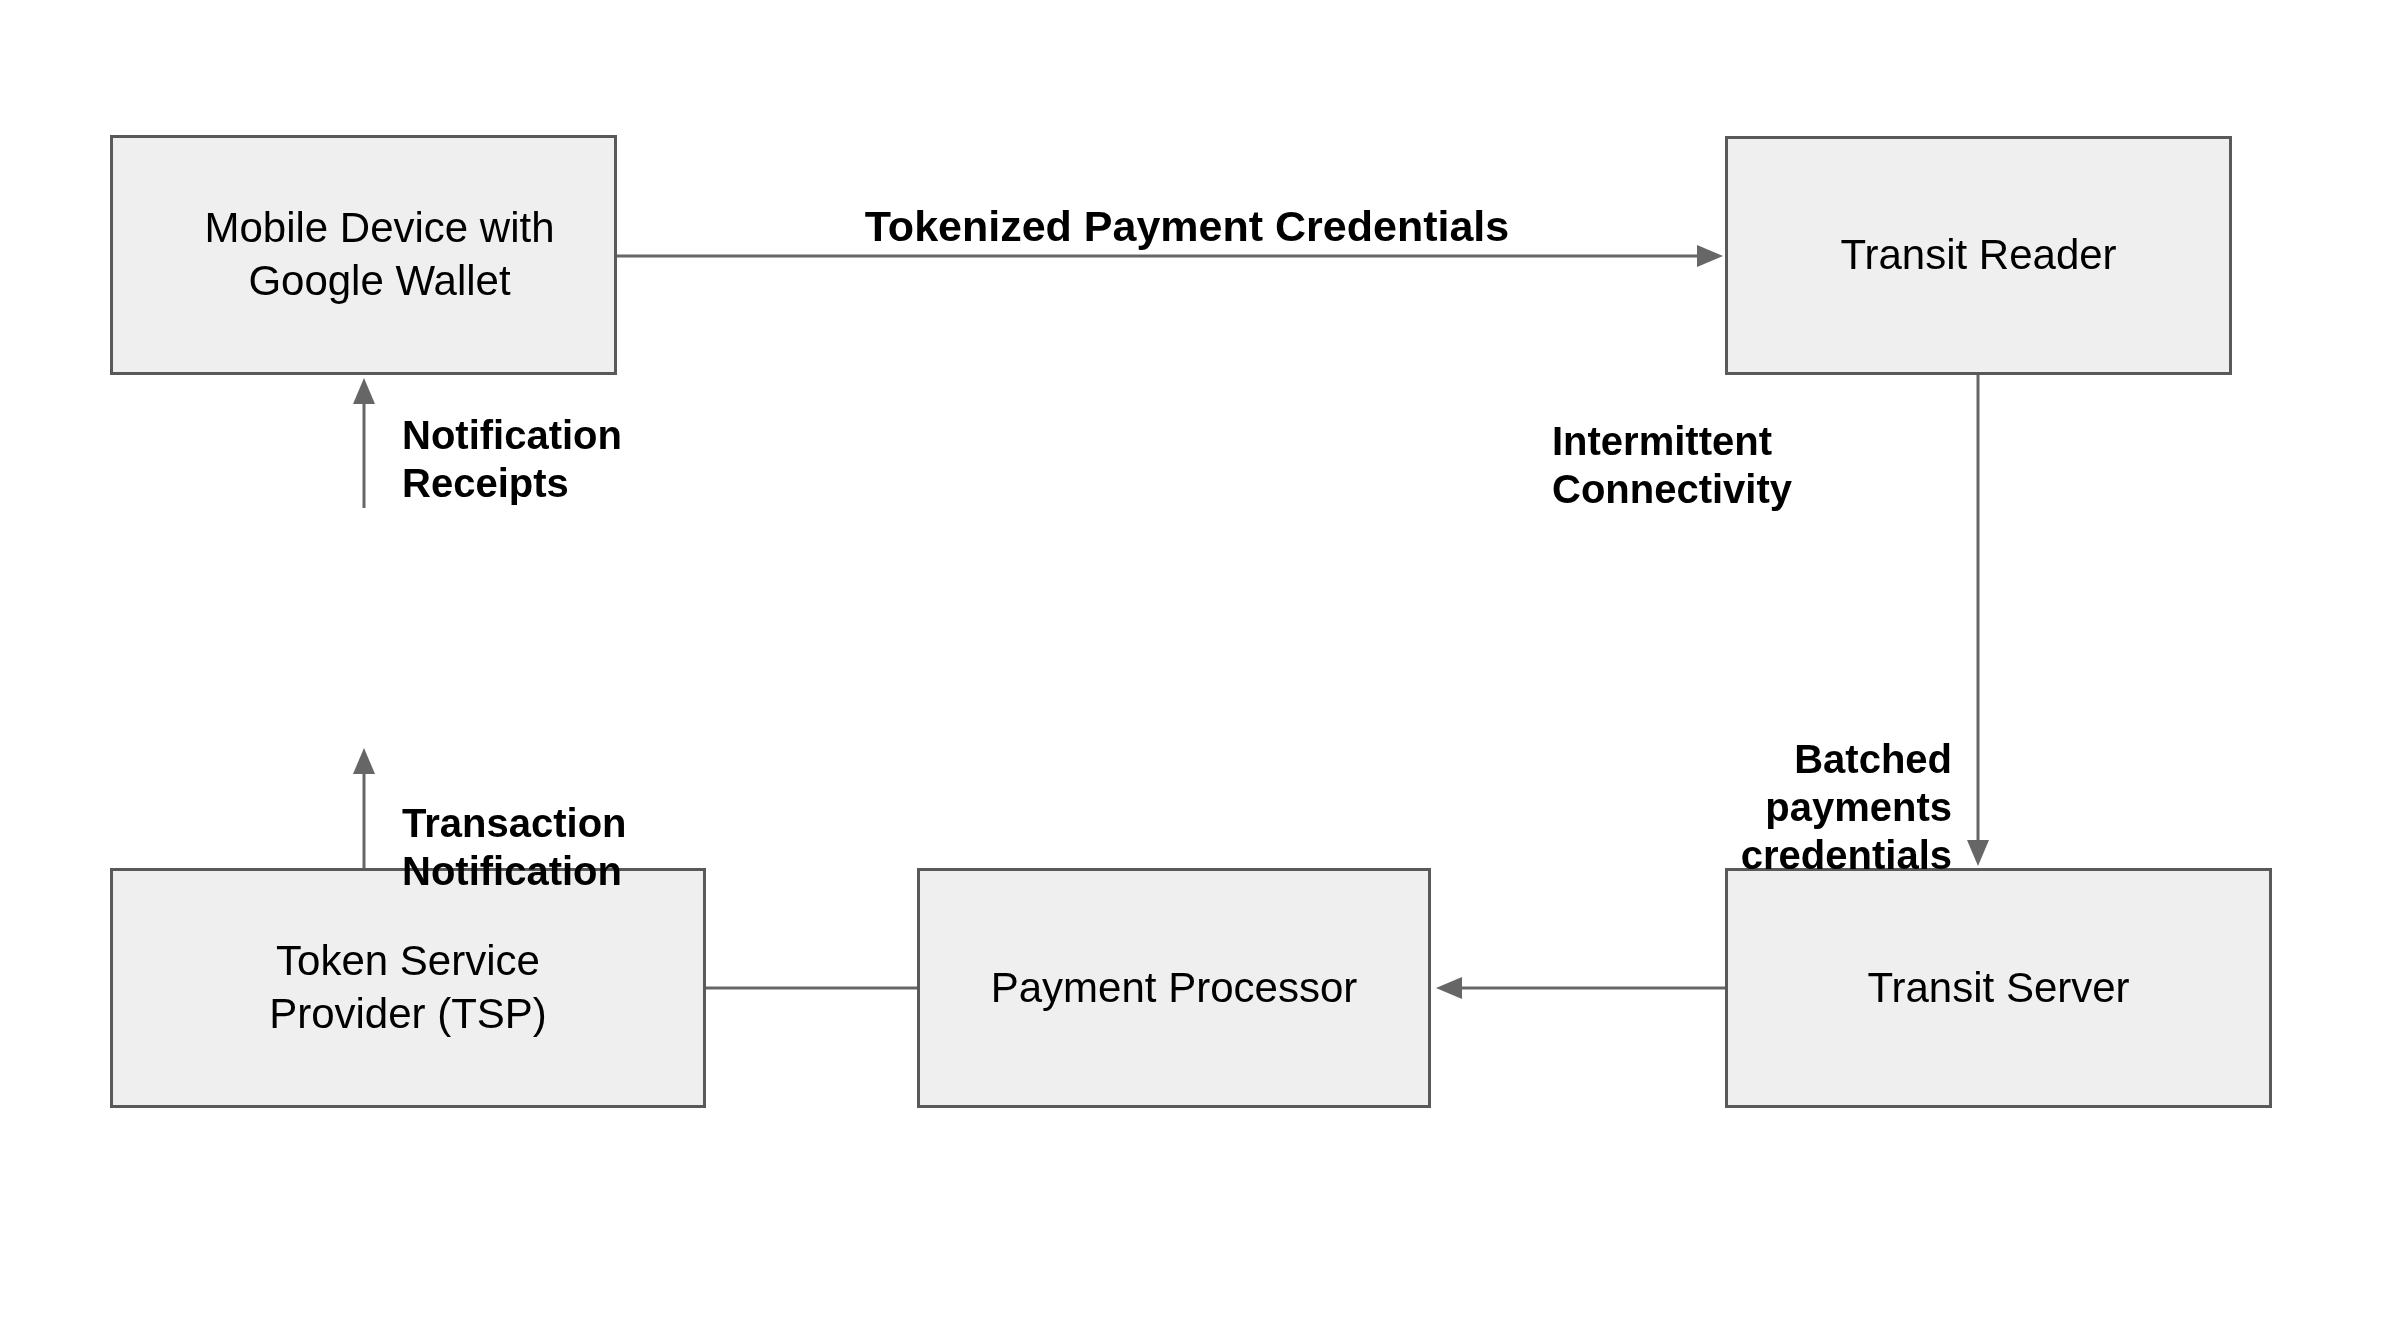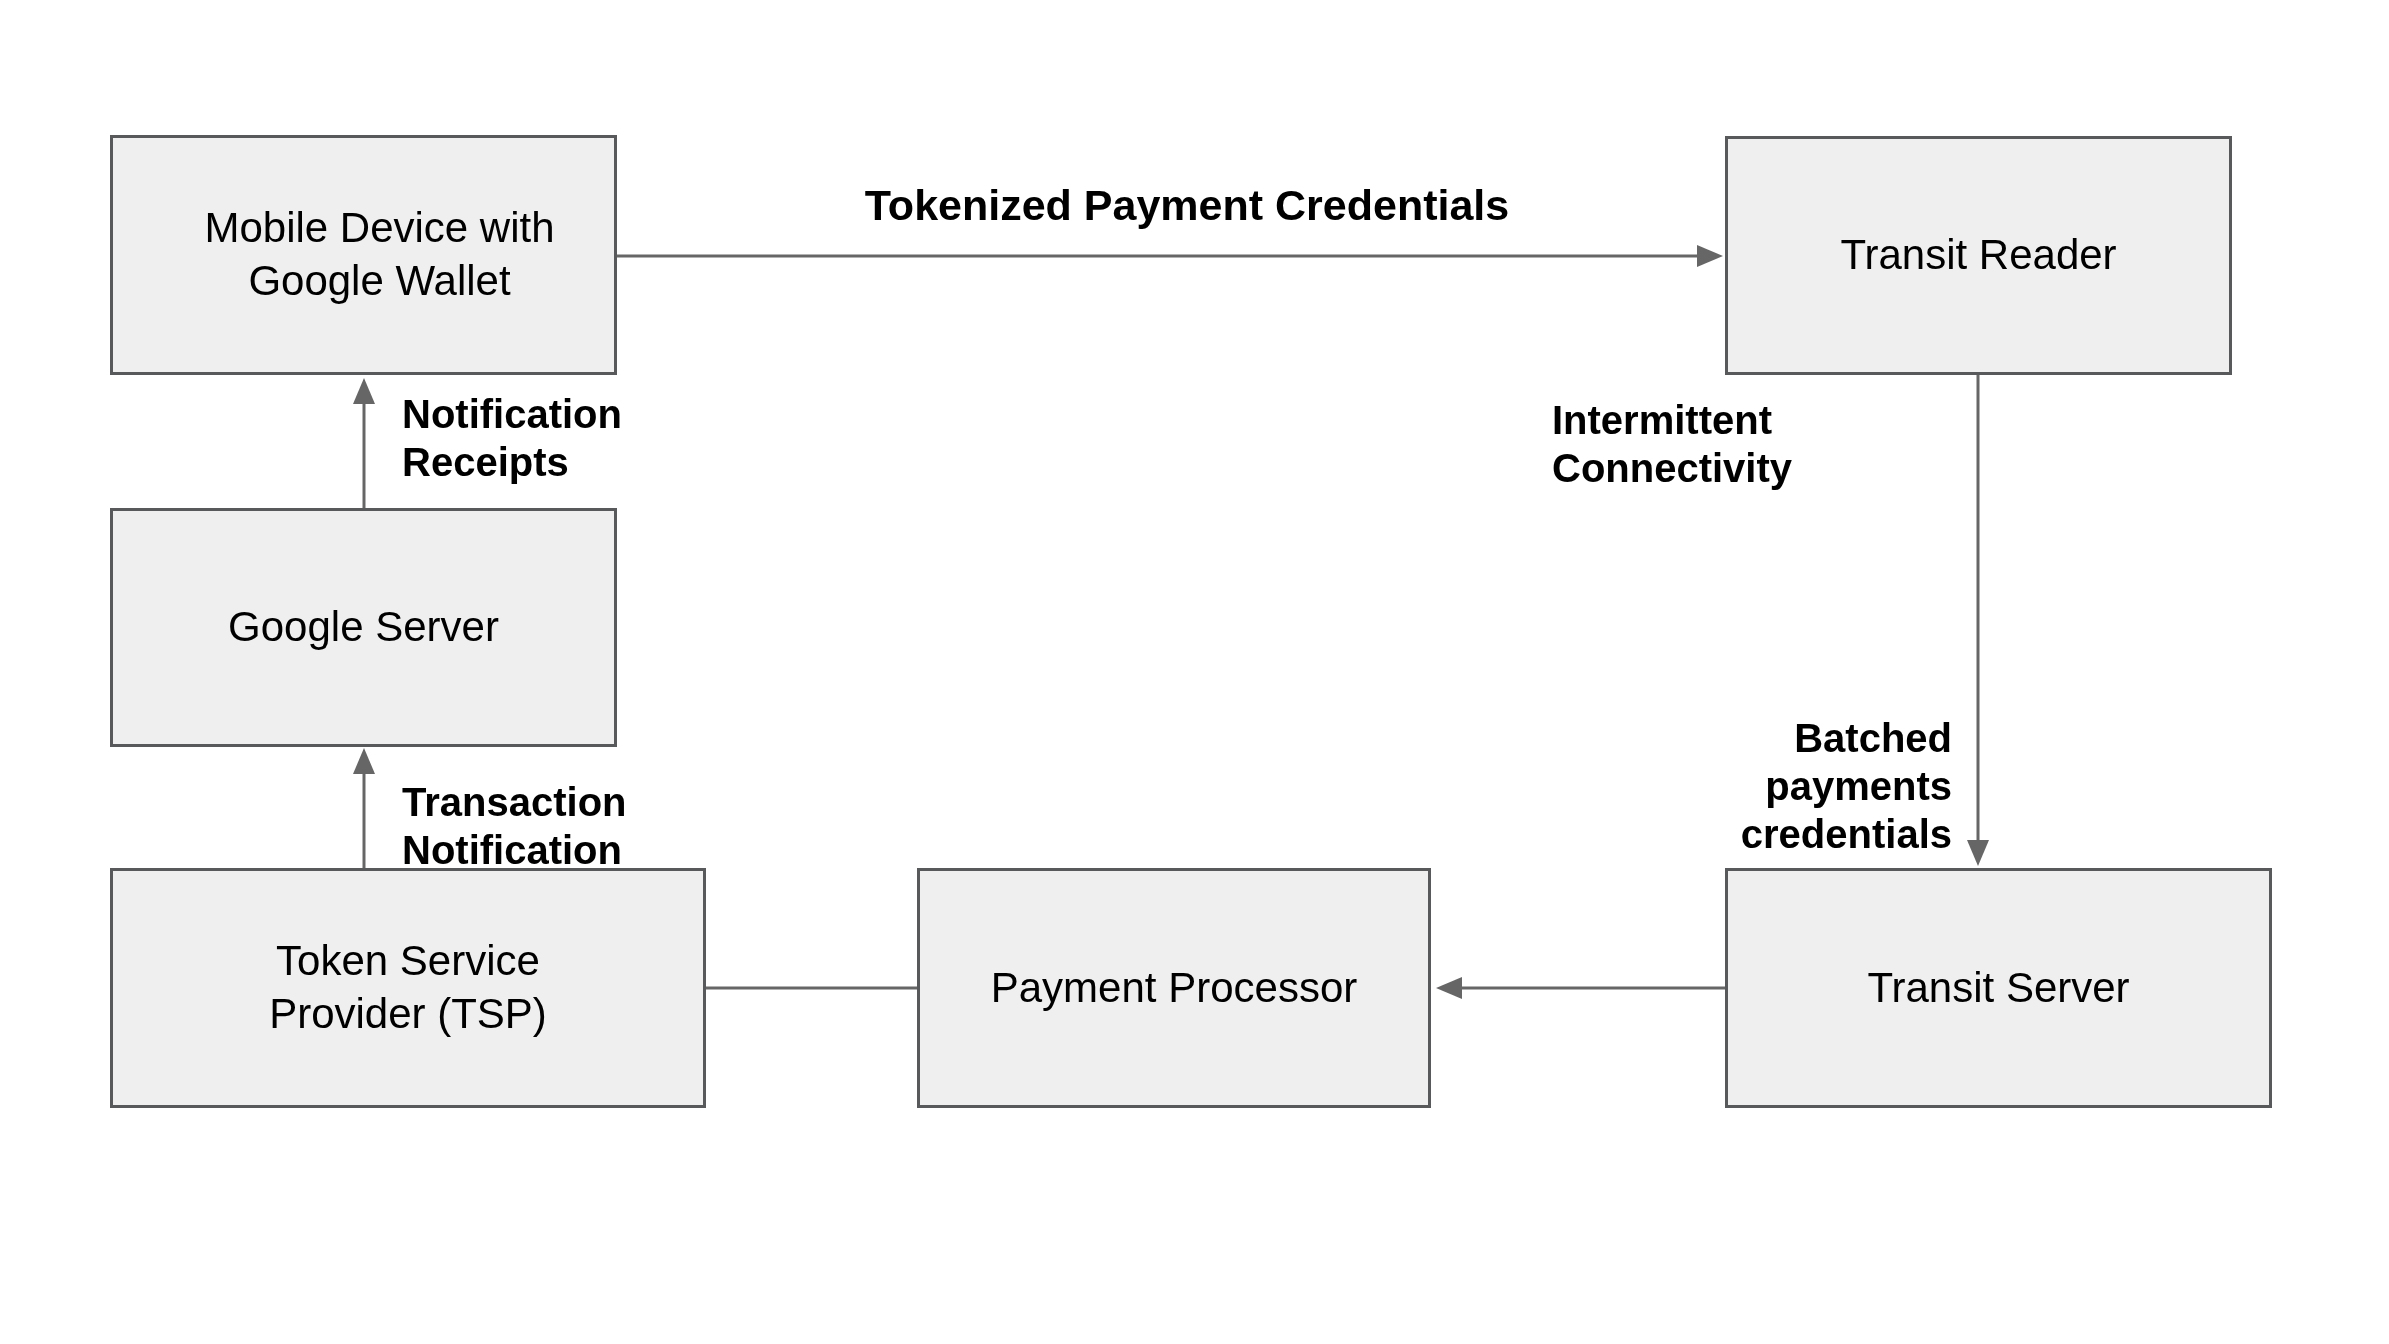--- a/index.html
+++ b/index.html
@@ -39,20 +39,21 @@
     text-align: center;
     white-space: pre-line;
   }
   .edge-label {
     position: absolute;
     font-weight: bold;
     font-size: 40px;
     line-height: 1.2;
     color: #000000;
     white-space: pre-line;
+    margin-top: 21px;
   }
   
   #n-mobile-device   { left: 110px;  top: 135px; width: 507px; height: 240px; padding-left: 32px; }
   #n-transit-reader  { left: 1725px; top: 136px; width: 507px; height: 239px; }
   #n-google-server   { left: 110px;  top: 508px; width: 507px; height: 239px; }
   #n-tsp             { left: 110px;  top: 868px; width: 596px; height: 240px; }
   #n-payment-processor { left: 917px; top: 868px; width: 514px; height: 240px; }
   #n-transit-server  { left: 1725px; top: 868px; width: 547px; height: 240px; }
   
   #l-tokenized    { left: 787px;  top: 180px;  width: 800px; text-align: center; font-size: 43px; }
@@ -103,23 +104,20 @@
 
   <div class="node" id="n-mobile-device">
     <span class="node-label">Mobile Device with
 Google Wallet</span>
   </div>
 
   <div class="node" id="n-transit-reader">
     <span class="node-label">Transit Reader</span>
   </div>
 
-  <div class="node" id="n-google-server">
-    <span class="node-label">Google Server</span>
-  </div>
 
   <div class="node" id="n-tsp">
     <span class="node-label">Token Service
 Provider (TSP)</span>
   </div>
 
   <div class="node" id="n-payment-processor">
     <span class="node-label">Payment Processor</span>
   </div>
 

